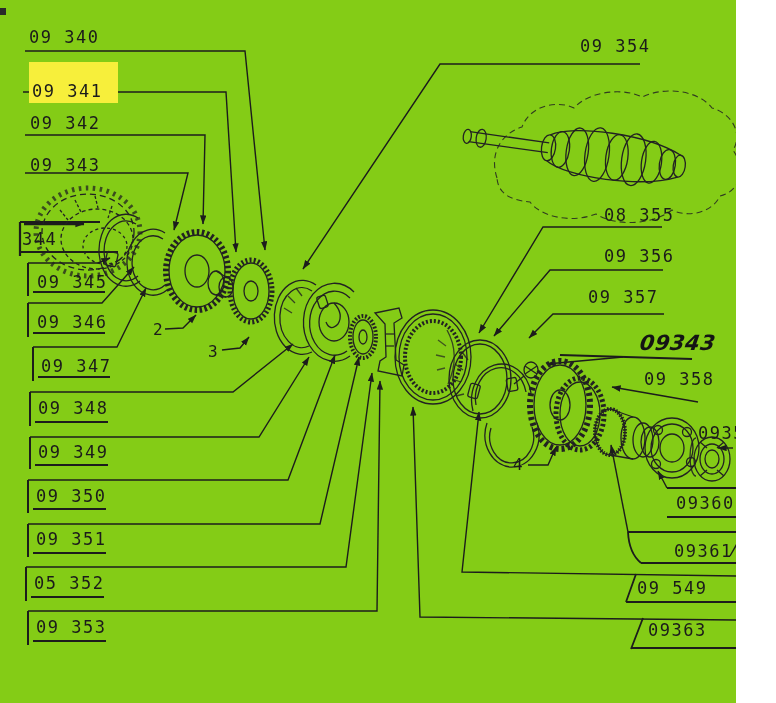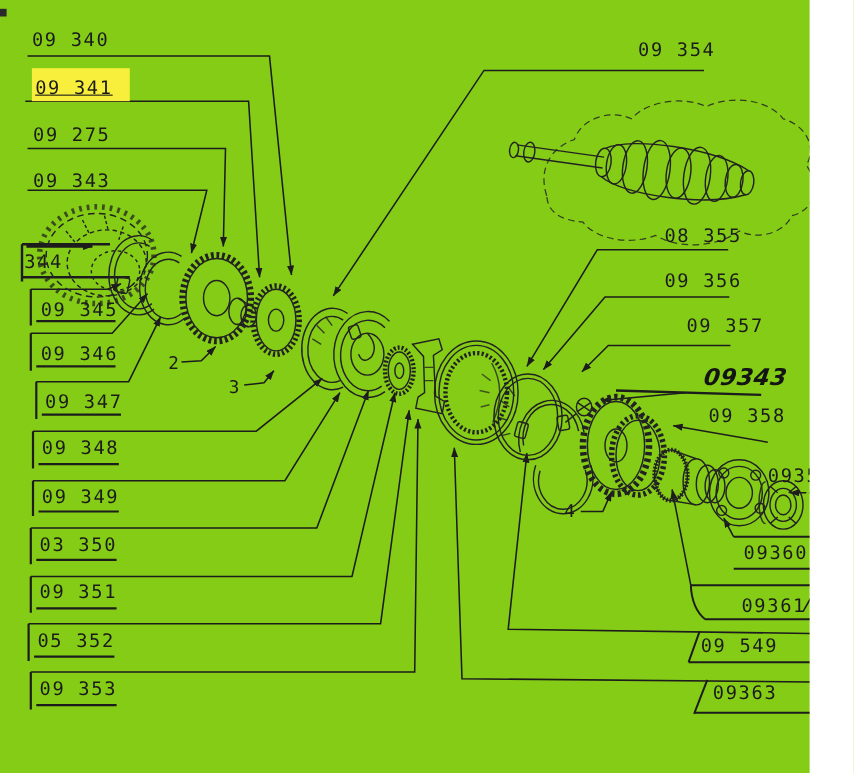--- a/index.html
+++ b/index.html
@@ -1,21 +1,21 @@
 <!DOCTYPE html>
 <html><head>
 <meta charset="utf-8">
 <style>
   html,body{margin:0;padding:0;background:#ffffff;}
   #stage{position:relative;width:736px;height:703px;background:#84cc16;overflow:hidden;
          font-family:"DejaVu Sans Mono",monospace;}
   #art{position:absolute;left:0;top:0;}
   .lbl{position:absolute;font:17px/20px "DejaVu Sans Mono",monospace;letter-spacing:1.5px;
        color:#1b1b1b;white-space:pre;}
-  .hl{background:#f7ef3b;padding:8px 16px 2px 3px;margin-left:-3px;margin-top:-1px;text-decoration:underline;}
+  .hl{background:#f7ef3b;padding:19px 16px 2px 3px;margin-left:-3px;margin-top:-1px;}
   .hand{position:absolute;font-style:italic;font-weight:700;font-size:21px;
         font-family:"DejaVu Sans",sans-serif;color:#141414;letter-spacing:.5px;
         transform:skewX(-8deg);}
   .num{position:absolute;font:16px "DejaVu Sans Mono",monospace;color:#1b1b1b;}
 </style>
 </head>
 <body>
 
 <div id="stage">
 
@@ -229,37 +229,37 @@
       <ellipse cx="652" cy="155" rx="10" ry="21"></ellipse>
       <ellipse cx="668" cy="155" rx="8" ry="15"></ellipse>
       <ellipse cx="680" cy="155" rx="6" ry="11"></ellipse>
       <path d="M548,142 C570,128 645,128 680,144 M548,168 C570,182 645,182 680,166"></path>
     </g>
   </g>
 </svg>
 
   <div class="lbl" style="left:29px;top:27px">09 340</div>
   <div class="lbl hl" style="left:32px;top:63px">09 341</div>
-  <div class="lbl" style="left:30px;top:113px">09 275</div>
+  <div class="lbl" style="left:30px;top:113px">09 342</div>
   <div class="lbl" style="left:30px;top:155px">09 343</div>
   <div class="lbl" style="left:22px;top:229px">344</div>
   <div class="lbl" style="left:37px;top:272px">09 345</div>
   <div class="lbl" style="left:37px;top:312px">09 346</div>
   <div class="lbl" style="left:41px;top:356px">09 347</div>
   <div class="lbl" style="left:38px;top:398px">09 348</div>
   <div class="lbl" style="left:38px;top:442px">09 349</div>
-  <div class="lbl" style="left:36px;top:486px">03 350</div>
+  <div class="lbl" style="left:36px;top:486px">09 350</div>
   <div class="lbl" style="left:36px;top:529px">09 351</div>
   <div class="lbl" style="left:34px;top:573px">05 352</div>
   <div class="lbl" style="left:36px;top:617px">09 353</div>
 
   <div class="lbl" style="left:580px;top:36px">09 354</div>
   <div class="lbl" style="left:604px;top:205px">08 355</div>
   <div class="lbl" style="left:604px;top:246px">09 356</div>
-  <div class="lbl" style="left:624px;top:287px">09 357</div>
+  <div class="lbl" style="left:588px;top:287px">09 357</div>
   <div class="hand" style="left:640px;top:331px">09343</div>
   <div class="lbl" style="left:644px;top:369px">09 358</div>
   <div class="lbl" style="left:698px;top:423px">09359</div>
   <div class="lbl" style="left:676px;top:493px">09360</div>
   <div class="lbl" style="left:674px;top:541px">09361</div>
   <div class="lbl" style="left:637px;top:578px">09 549</div>
   <div class="lbl" style="left:648px;top:620px">09363</div>
 
   <div class="num" style="left:153px;top:320px">2</div>
   <div class="num" style="left:208px;top:342px">3</div>

